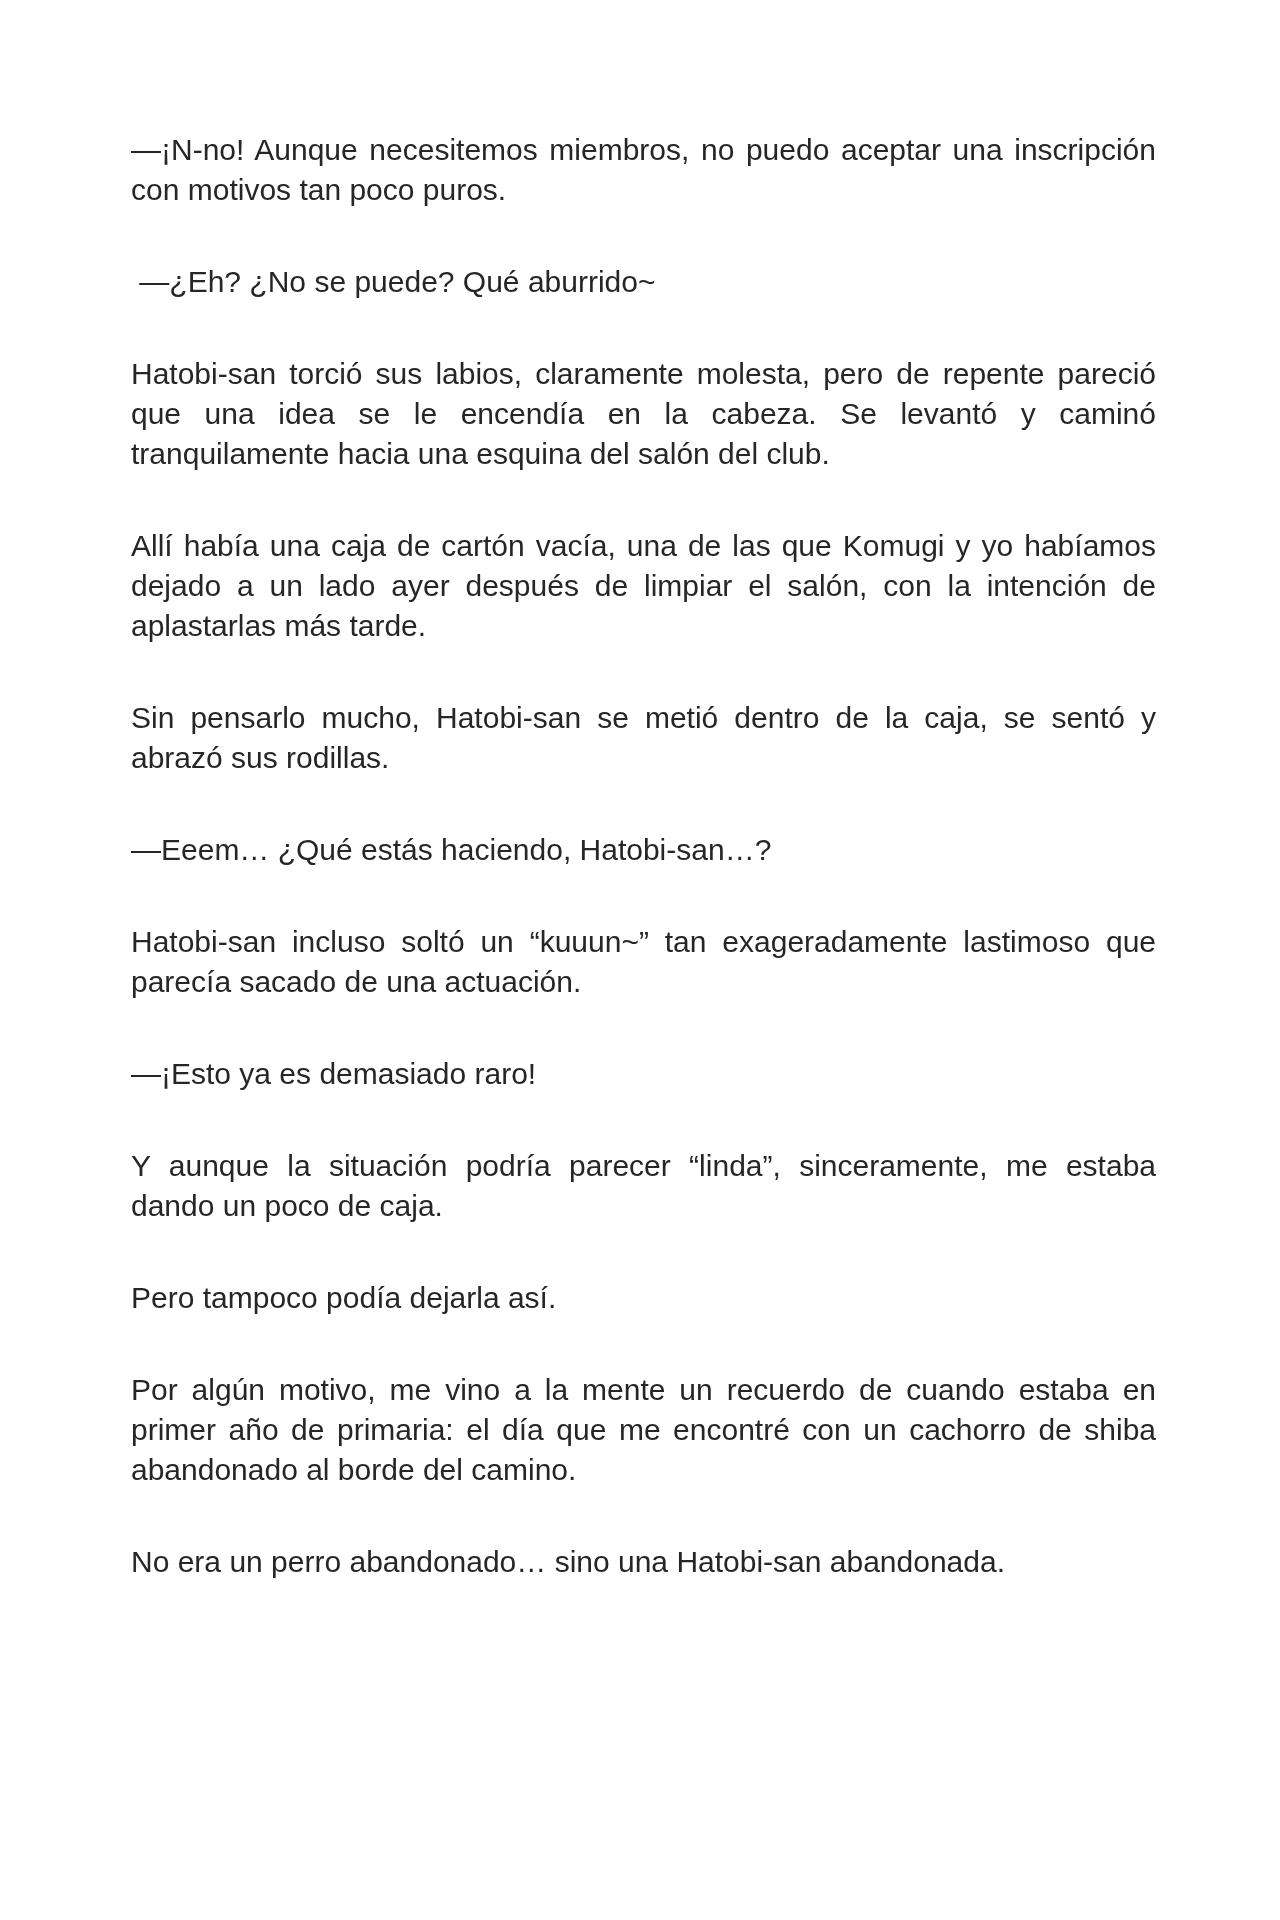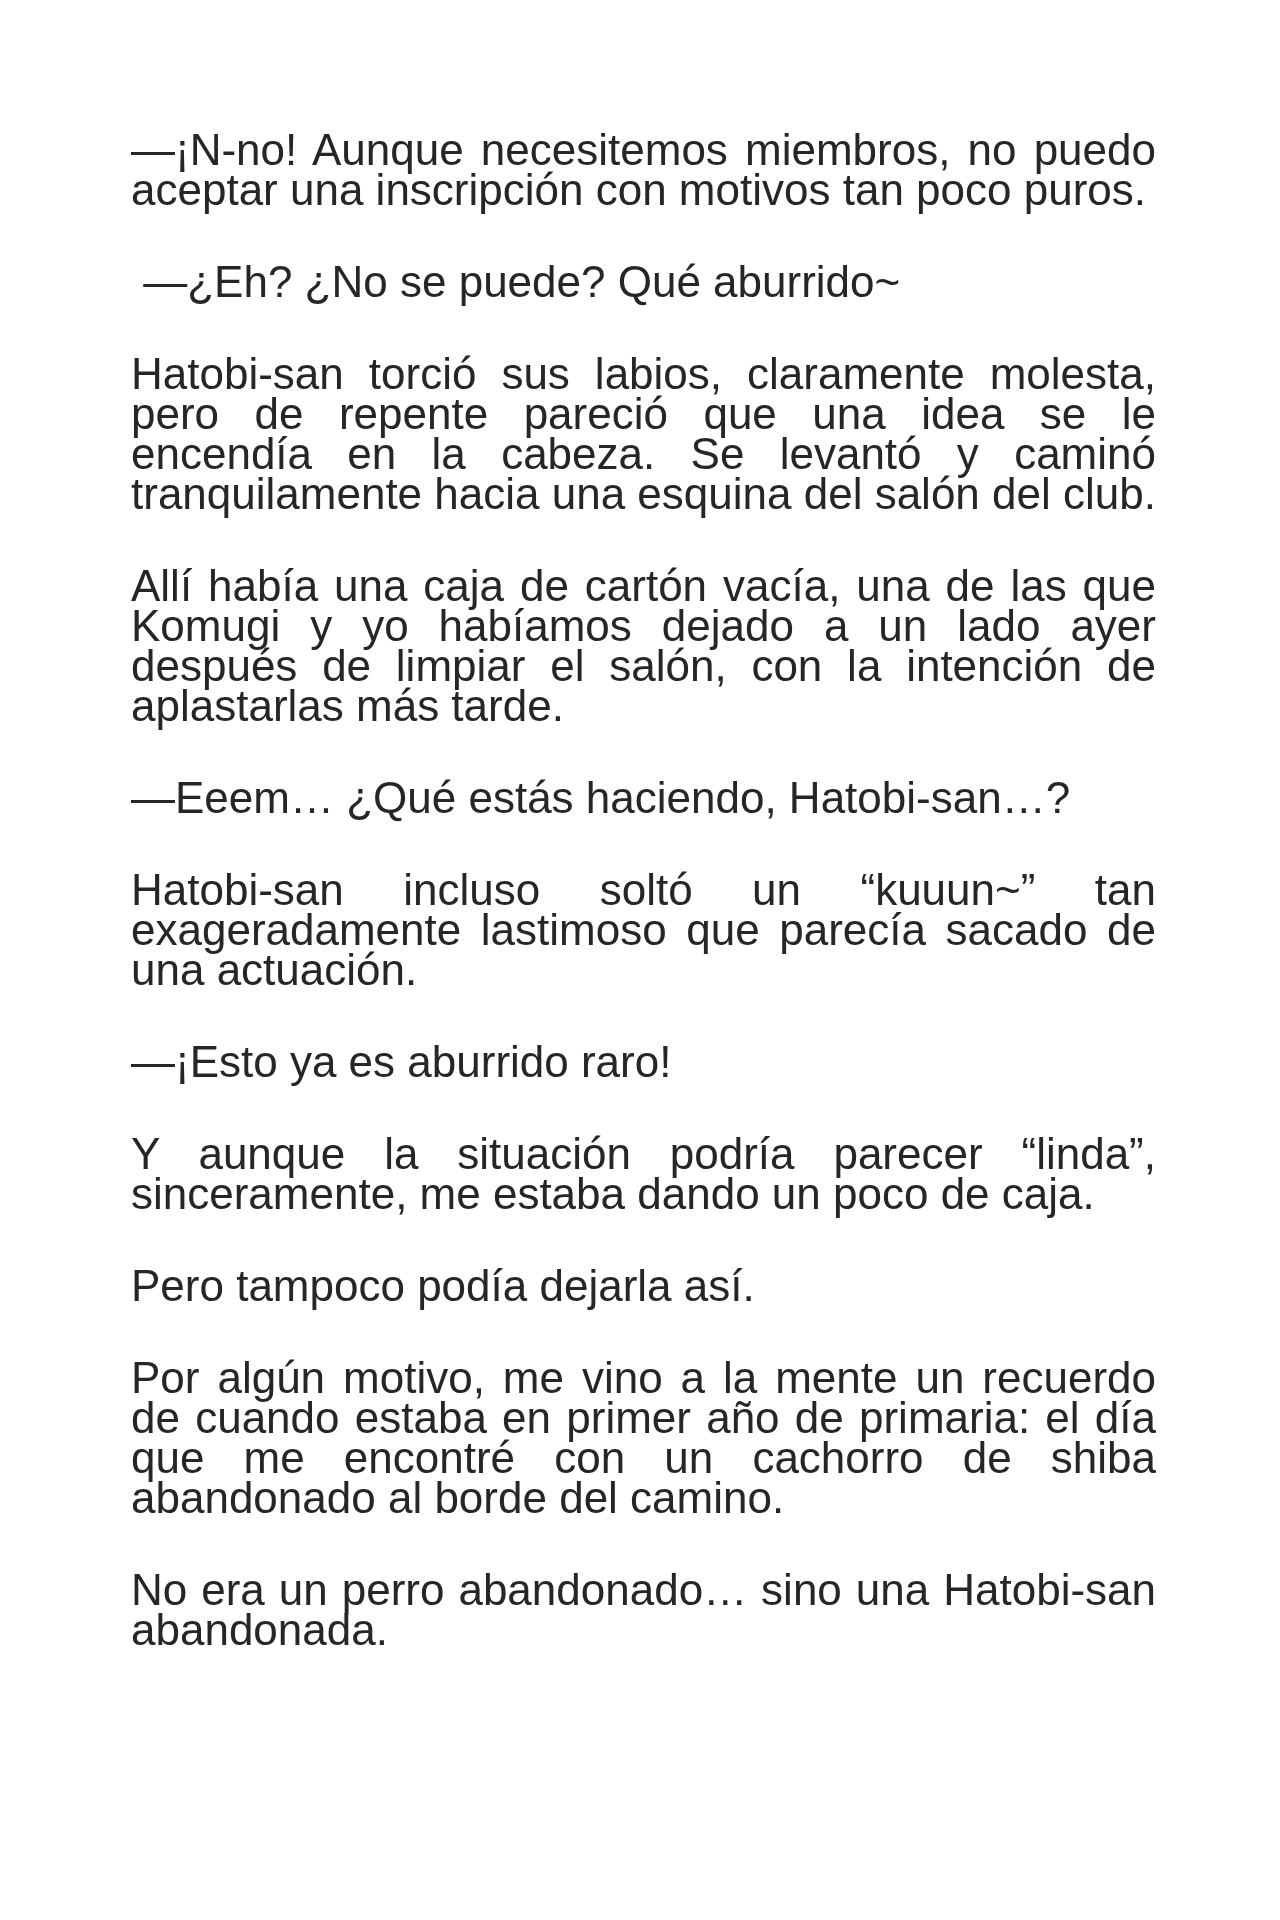--- a/index.html
+++ b/index.html
@@ -11,21 +11,21 @@
     width: 1280px;
     height: 1920px;
     overflow: hidden;
     font-family: "Liberation Sans", sans-serif;
   }
   .reader-page {
     box-sizing: content-box;
     width: 1025px;
     padding: 130px 124px 0 131px;
     color: #262626;
-    font-size: 44px;
+    font-size: 30px;
     line-height: 40px;
     text-align: justify;
     letter-spacing: 0;
     word-spacing: normal;
     hyphens: none;
   }
   .reader-page p {
     margin: 0 0 52px 0;
   }
   .reader-page p:last-child {
@@ -33,20 +33,21 @@
   }
 </style>
 </head>
 <body>
 
 <main class="reader-page">
   <p>—¡N-no! Aunque necesitemos miembros, no puedo aceptar una inscripción con motivos tan poco puros.</p>
   <p>&nbsp;—¿Eh? ¿No se puede? Qué aburrido~</p>
   <p>Hatobi-san torció sus labios, claramente molesta, pero de repente pareció que una idea se le encendía en la cabeza. Se levantó y caminó tranquilamente hacia una esquina del salón del club.</p>
   <p>Allí había una caja de cartón vacía, una de las que Komugi y yo habíamos dejado a un lado ayer después de limpiar el salón, con la intención de aplastarlas más tarde.</p>
+  <p>Sin pensarlo mucho, Hatobi-san se metió dentro de la caja, se sentó y abrazó sus rodillas.</p>
   <p>—Eeem… ¿Qué estás haciendo, Hatobi-san…?</p>
   <p>Hatobi-san incluso soltó un “kuuun~” tan exageradamente lastimoso que parecía sacado de una actuación.</p>
-  <p>—¡Esto ya es aburrido raro!</p>
+  <p>—¡Esto ya es demasiado raro!</p>
   <p>Y aunque la situación podría parecer “linda”, sinceramente, me estaba dando un poco de caja.</p>
   <p>Pero tampoco podía dejarla así.</p>
   <p>Por algún motivo, me vino a la mente un recuerdo de cuando estaba en primer año de primaria: el día que me encontré con un cachorro de shiba abandonado al borde del camino.</p>
   <p>No era un perro abandonado… sino una Hatobi-san abandonada.</p>
 </main>
 
 </body></html>

